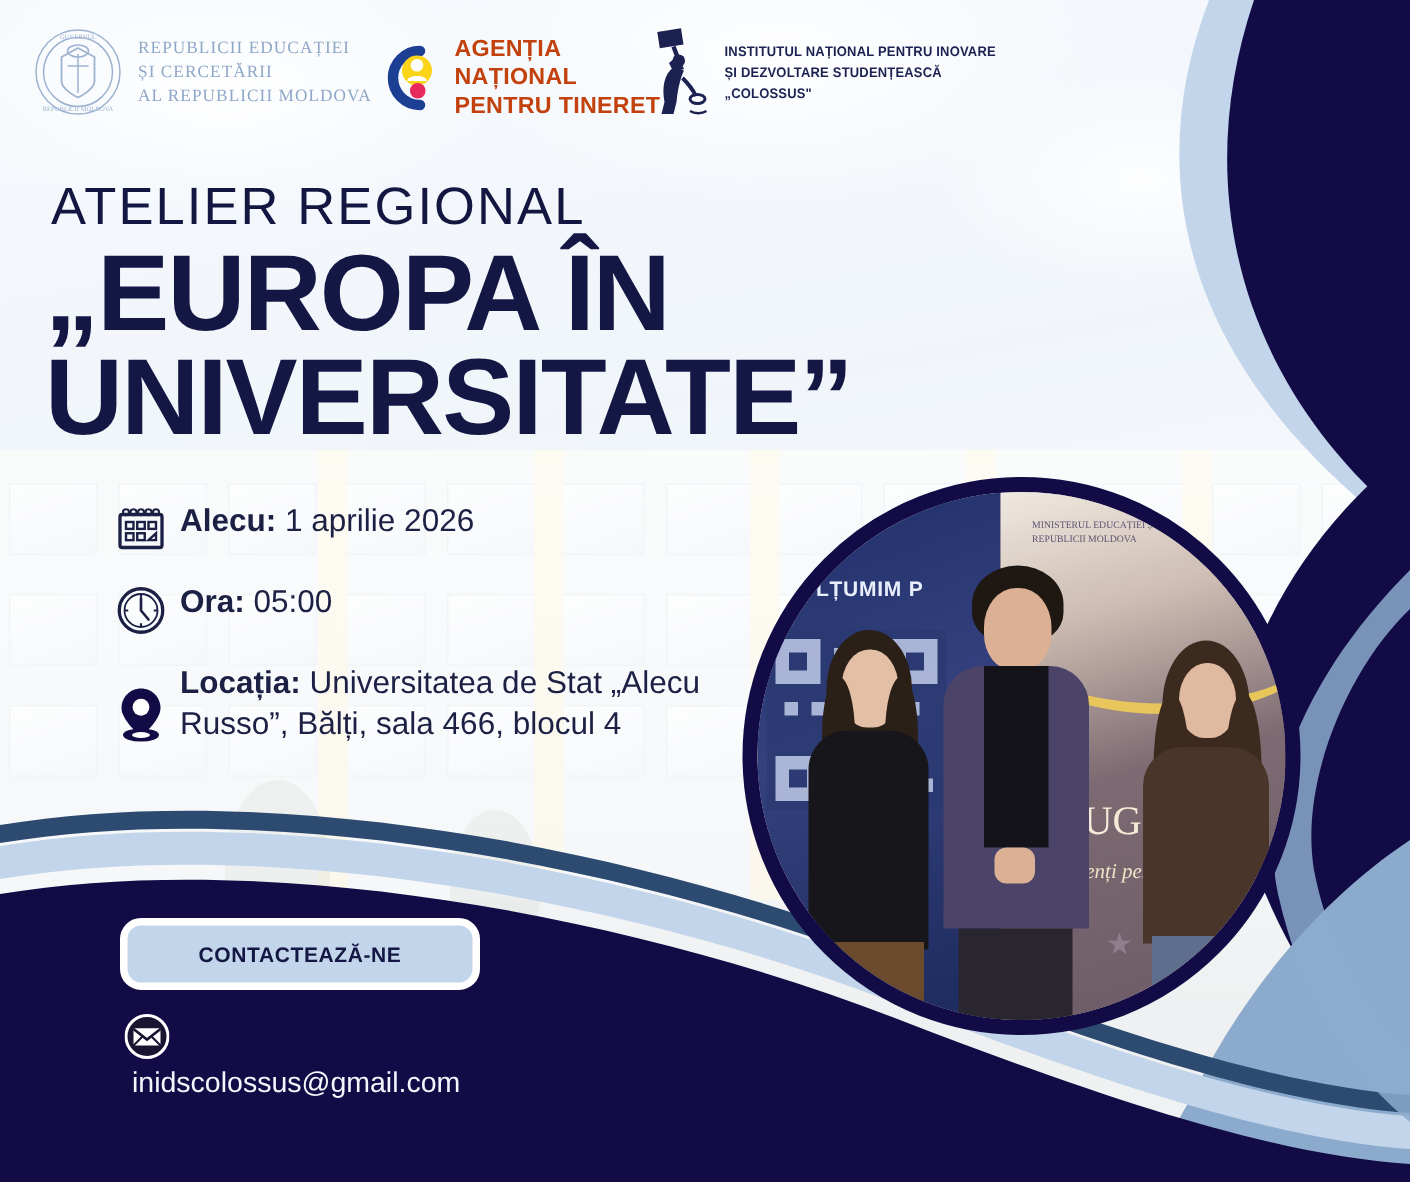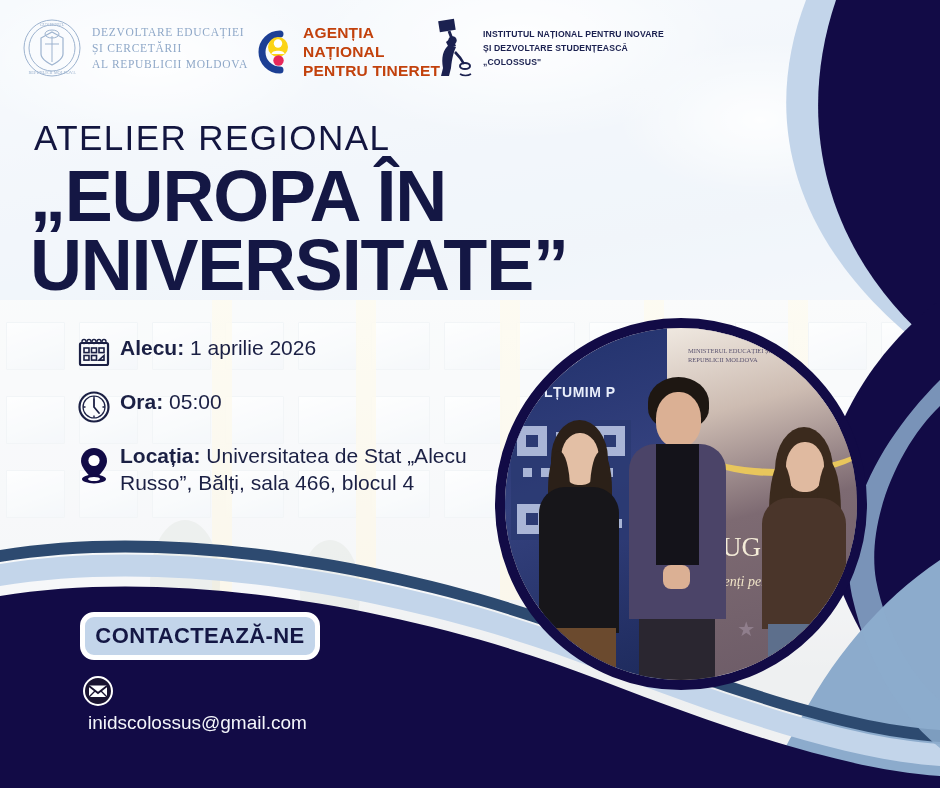--- a/index.html
+++ b/index.html
@@ -60,21 +60,21 @@
     font-size:72px;font-weight:bold;line-height:.96;letter-spacing:-1.2px;
     white-space:pre-line;
   }
 
   
   .info{position:absolute;left:72px;top:334px;width:420px;}
   .info-row{display:flex;align-items:flex-start;margin-bottom:18px;}
   .info-ico{width:44px;flex:0 0 44px;display:flex;justify-content:center;padding-top:2px;}
   .info-txt{color:#1b2044;font-size:21px;line-height:1.3;padding-left:4px;}
   .info-txt b{font-weight:bold;}
-  .row-loc{margin-bottom:0;}
+  .row-loc{margin-bottom:0;align-items:flex-end;}
   .row-loc .info-ico{padding-top:4px;}
 
   
   .photo-wrap{
     position:absolute;left:495px;top:318px;width:372px;height:372px;border-radius:50%;
     border:10px solid #120b46;overflow:hidden;box-sizing:border-box;
   }
   .photo{position:absolute;left:0;top:0;width:100%;height:100%;overflow:hidden;
     background:linear-gradient(120deg,#2f3b6b 0%,#5f5570 32%,#8b7c80 60%,#6d5f68 100%);}
   .banner-left{position:absolute;left:0;top:0;width:46%;height:100%;
@@ -93,21 +93,21 @@
   .ph-head{position:absolute;border-radius:48% 48% 44% 44%;}
   .ph-hair{position:absolute;border-radius:50% 50% 40% 40%;}
   .ph-body{position:absolute;border-radius:26px 26px 0 0;}
 
   
   .cbtn{
     position:absolute;left:80px;top:612px;width:240px;height:48px;
     background:#c3d5ea;border:5px solid #ffffff;border-radius:14px;
     display:flex;align-items:center;justify-content:center;box-sizing:border-box;
   }
-  .cbtn span{color:#141744;font-size:22px;font-weight:bold;letter-spacing:.4px;}
+  .cbtn span{color:#141744;font-size:14px;font-weight:bold;letter-spacing:.4px;}
   .crow{position:absolute;display:flex;flex-direction:column;}
   .crow-mail{left:80px;top:676px;}
   .crow-insta{left:80px;top:716px;}
   .cico{width:36px;flex:0 0 36px;display:flex;justify-content:center;}
   .ctxt{color:#f4f6fb;font-size:19px;padding-left:8px;}
 </style>
 </head>
 <body>
 
 <div id="poster">
@@ -199,21 +199,21 @@
       <svg class="seal" viewBox="0 0 60 60">
         <circle cx="30" cy="30" r="28" fill="none" stroke="#9db3cf" stroke-width="1"></circle>
         <circle cx="30" cy="30" r="23" fill="none" stroke="#9db3cf" stroke-width="1"></circle>
         <path d="M30 14 L41 20 L41 36 C41 42 30 47 30 47 C30 47 19 42 19 36 L19 20 Z" fill="none" stroke="#9db3cf" stroke-width="1.2"></path>
         <path d="M30 18 L30 44 M23 26 L37 26" stroke="#9db3cf" stroke-width="1"></path>
         <ellipse cx="30" cy="16" rx="7" ry="4" fill="none" stroke="#9db3cf" stroke-width="1"></ellipse>
         <text x="30" y="8" font-size="4.4" fill="#9db3cf" text-anchor="middle" font-family="Liberation Serif, serif">GUVERNUL</text>
         <text x="30" y="56" font-size="4.4" fill="#9db3cf" text-anchor="middle" font-family="Liberation Serif, serif">REPUBLICII MOLDOVA</text>
       </svg>
       <div class="moldova-text">
-        <div>DEZVOLTARE EDUCAȚIEI</div>
+        <div>REPUBLICII EDUCAȚIEI</div>
         <div>ȘI CERCETĂRII</div>
         <div>AL REPUBLICII MOLDOVA</div>
       </div>
     </div>
 
     <div class="logo logo-ant">
       <svg class="ant-mark" viewBox="0 0 44 48">
         <path d="M30 6 A18 18 0 1 0 30 42" fill="none" stroke="#1c3f94" stroke-width="7" stroke-linecap="round"></path>
         <circle cx="28" cy="19" r="10" fill="#fbd417"></circle>
         <circle cx="28" cy="15.5" r="4.2" fill="#ffffff"></circle>

